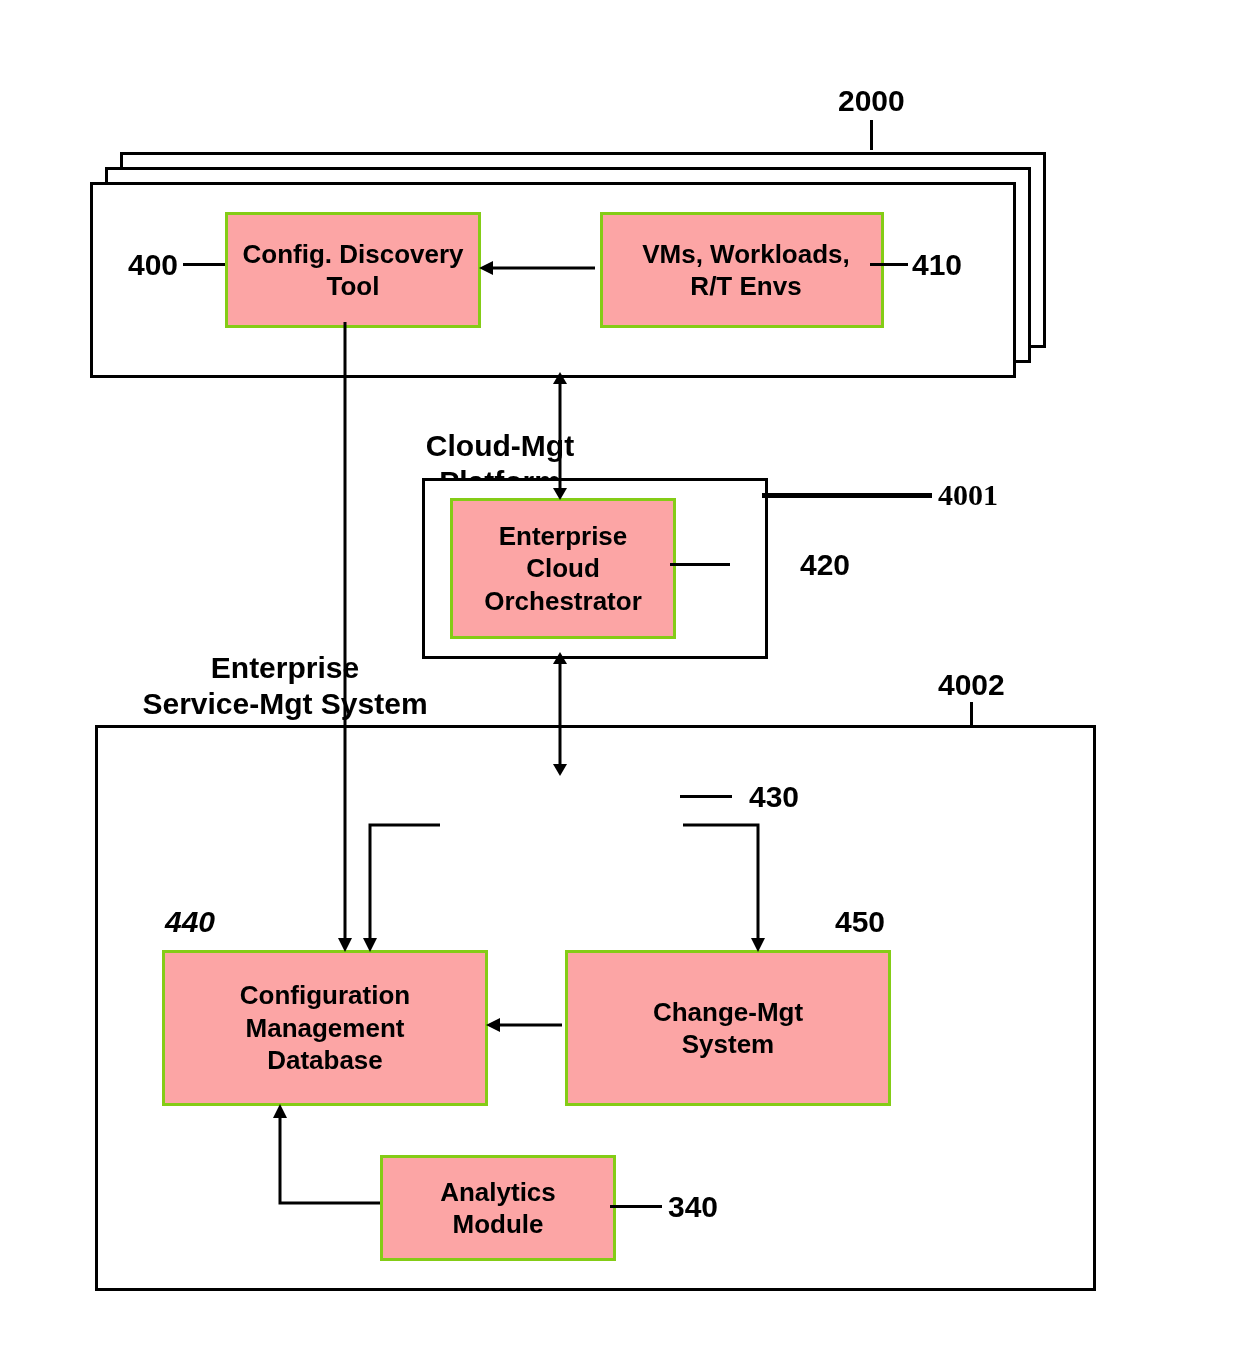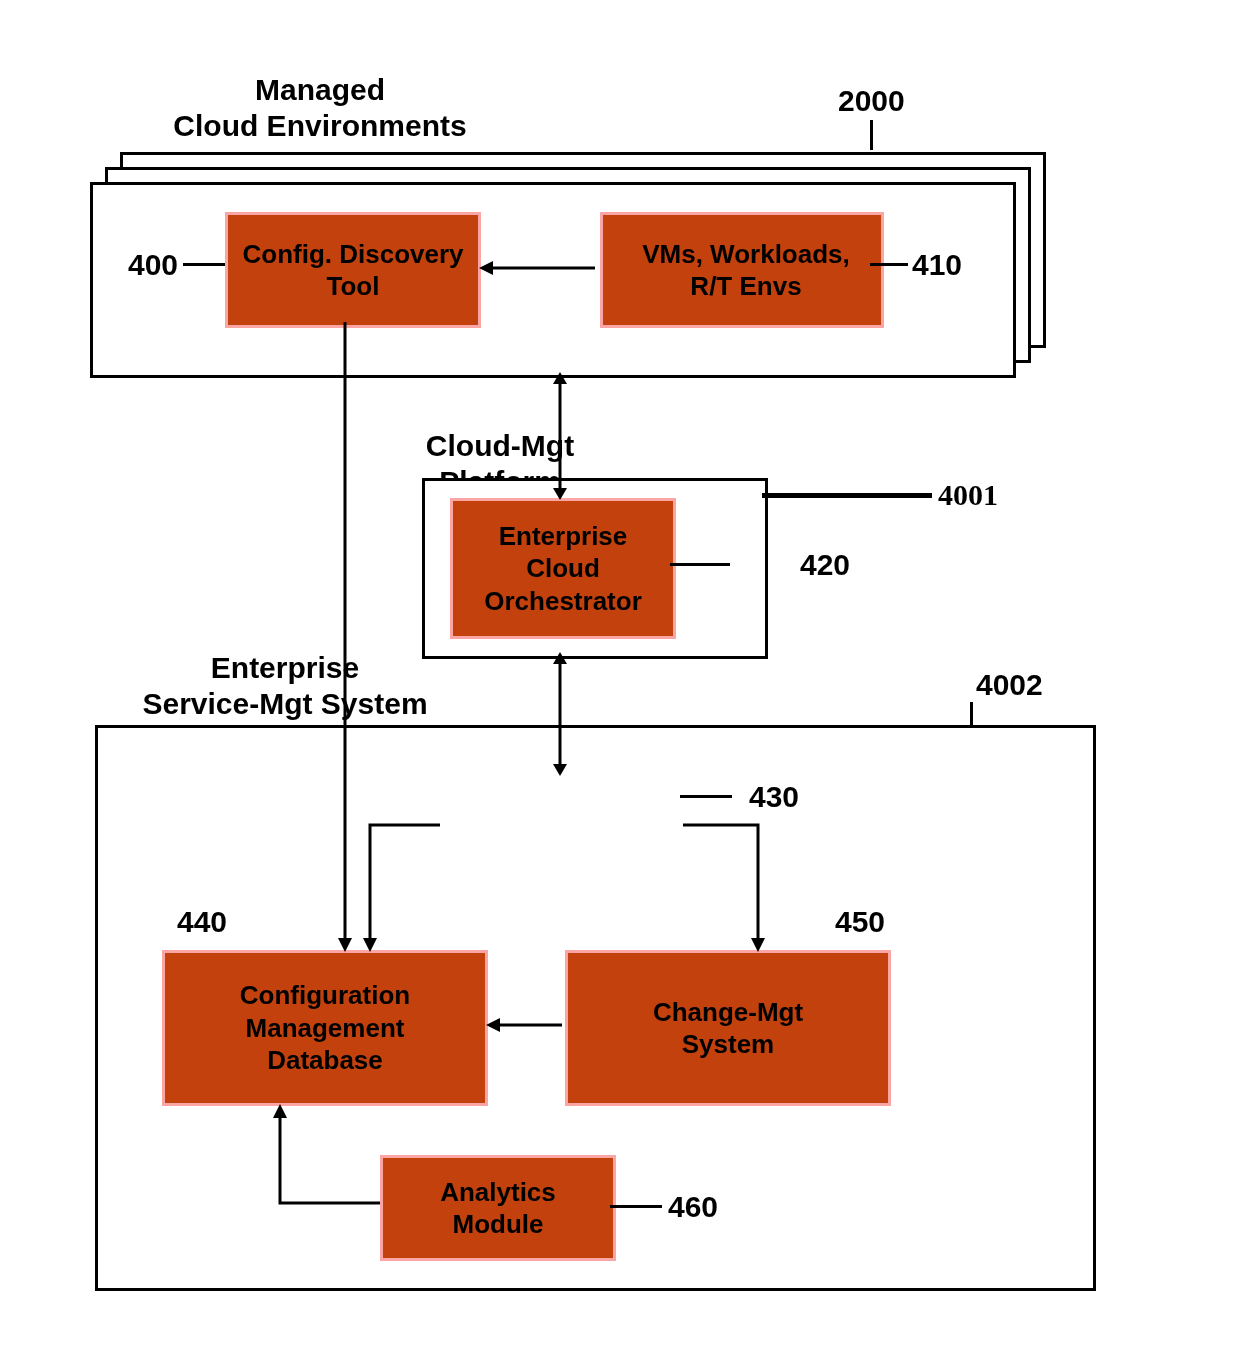--- a/index.html
+++ b/index.html
@@ -9,22 +9,22 @@
     background: #fff;
   }
   .canvas {
     position: relative;
     width: 1240px;
     height: 1368px;
     background: #fff;
   }
   .box {
     position: absolute;
-    border: 3px solid #fca5a5;
-    background: #c2410c;
+    border: 3px solid #84cc16;
+    background: #fca5a5;
     font-size: 26px;
     font-weight: bold;
     text-align: center;
     display: flex;
     align-items: center;
     justify-content: center;
     line-height: 1.25;
   }
   .label {
     position: absolute;
@@ -42,21 +42,20 @@
     position: absolute;
     border: 3px solid #000;
     background: #fff;
   }
 </style>
 </head>
 <body>
 
 <div class="canvas">
 
-  <div class="label" style="left:140px; top:72px; width:360px;">Managed<br>Cloud Environments</div>
   <div class="label" style="left:390px; top:400px; width:220px;margin-top:28px;">Cloud-Mgt<br>Platform</div>
   <div class="label" style="left:105px; top:650px; width:360px;">Enterprise<br>Service-Mgt System</div>
 
   <div class="num" style="left:838px; top:84px;">2000</div>
   <div style="position:absolute;left:870px;top:120px;width:3px;height:30px;background:#000;"></div>
 
   <div class="bigwrap" style="left:120px; top:152px; width:920px; height:190px;"></div>
   <div class="bigwrap" style="left:105px; top:167px; width:920px; height:190px;"></div>
   <div class="bigwrap" style="left:90px;  top:182px; width:920px; height:190px;"></div>
 
@@ -81,40 +80,40 @@
   <div class="num" style="left:938px; top:478px;font-family:Liberation Serif, serif;">4001</div>
   <div style="position:absolute;left:762px;top:493px;width:170px;height:5px;background:#000;"></div>
 
   <svg style="position:absolute;left:545px;top:370px;width:30px;height:132px;">
     <line x1="15" y1="12" x2="15" y2="120" stroke="#000" stroke-width="3"></line>
     <polygon points="8,14 22,14 15,2" fill="#000"></polygon>
     <polygon points="8,118 22,118 15,130" fill="#000"></polygon>
   </svg>
 
   <div class="bigwrap" style="left:95px; top:725px; width:995px; height:560px;"></div>
-  <div class="num" style="left:938px; top:668px;margin-left:38px;">4002</div>
+  <div class="num" style="left:938px; top:668px;">4002</div>
   <div style="position:absolute;left:970px;top:702px;width:3px;height:23px;background:#000;"></div>
 
   <svg style="position:absolute;left:545px;top:650px;width:30px;height:128px;">
     <line x1="15" y1="12" x2="15" y2="116" stroke="#000" stroke-width="3"></line>
     <polygon points="8,14 22,14 15,2" fill="#000"></polygon>
     <polygon points="8,114 22,114 15,126" fill="#000"></polygon>
   </svg>
 
   <div class="num" style="left:738px; top:780px;margin-left:11px;">430</div>
   <div style="position:absolute;left:680px;top:795px;width:52px;height:3px;background:#000;"></div>
 
   <div class="box" style="left:162px; top:950px; width:320px; height:150px;">Configuration<br>Management<br>Database</div>
-  <div class="num" style="left:177px; top:905px;">440</div>
+  <div class="num" style="left:165px; top:905px;font-style:italic;">440</div>
 
   <div class="box" style="left:565px; top:950px; width:320px; height:150px;">Change-Mgt<br>System</div>
   <div class="num" style="left:835px; top:905px;">450</div>
 
   <div class="box" style="left:380px; top:1155px; width:230px; height:100px;">Analytics<br>Module</div>
-  <div class="num" style="left:668px; top:1190px;">460</div>
+  <div class="num" style="left:668px; top:1190px;">340</div>
   <div style="position:absolute;left:610px;top:1205px;width:52px;height:3px;background:#000;"></div>
 
   <svg style="position:absolute;left:330px;top:322px;width:30px;height:635px;">
     <line x1="15" y1="0" x2="15" y2="618" stroke="#000" stroke-width="3"></line>
     <polygon points="8,616 22,616 15,630" fill="#000"></polygon>
   </svg>
 
   <svg style="position:absolute;left:355px;top:815px;width:90px;height:145px;">
     <polyline points="85,10 15,10 15,125" fill="none" stroke="#000" stroke-width="3"></polyline>
     <polygon points="8,123 22,123 15,137" fill="#000"></polygon>

